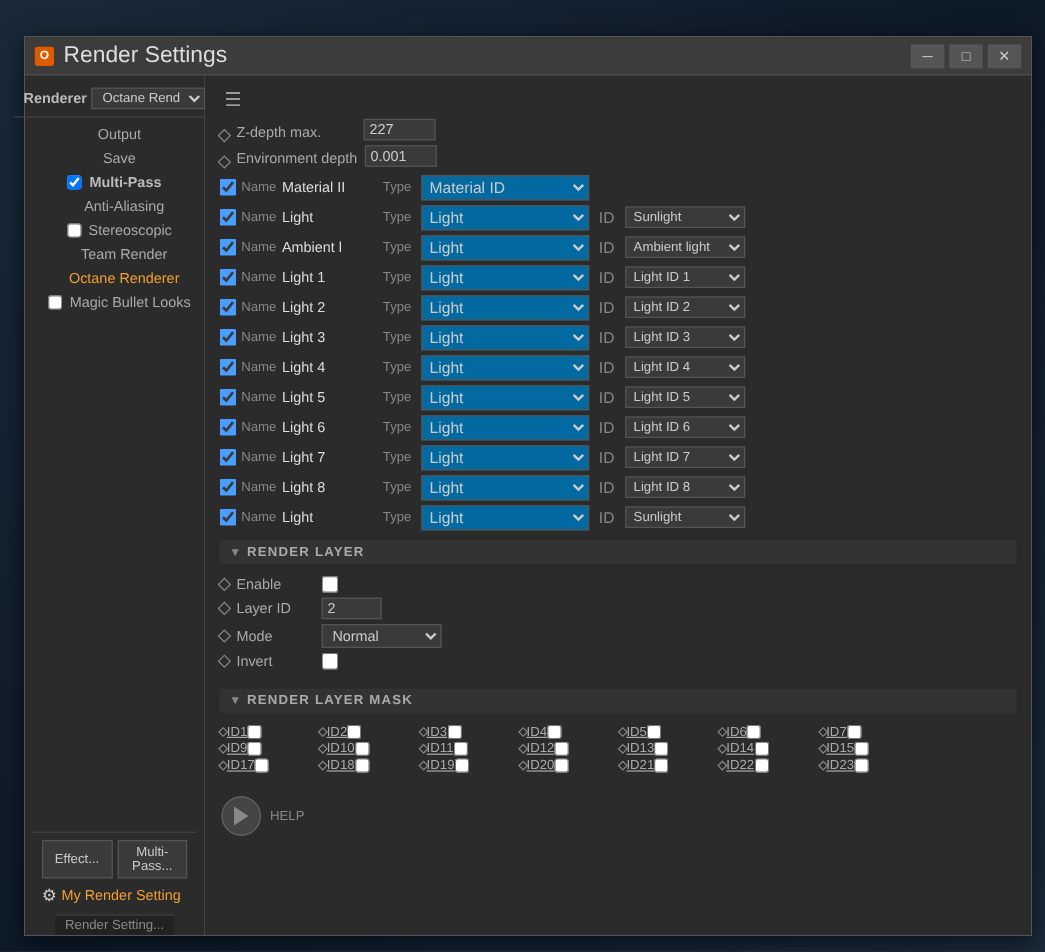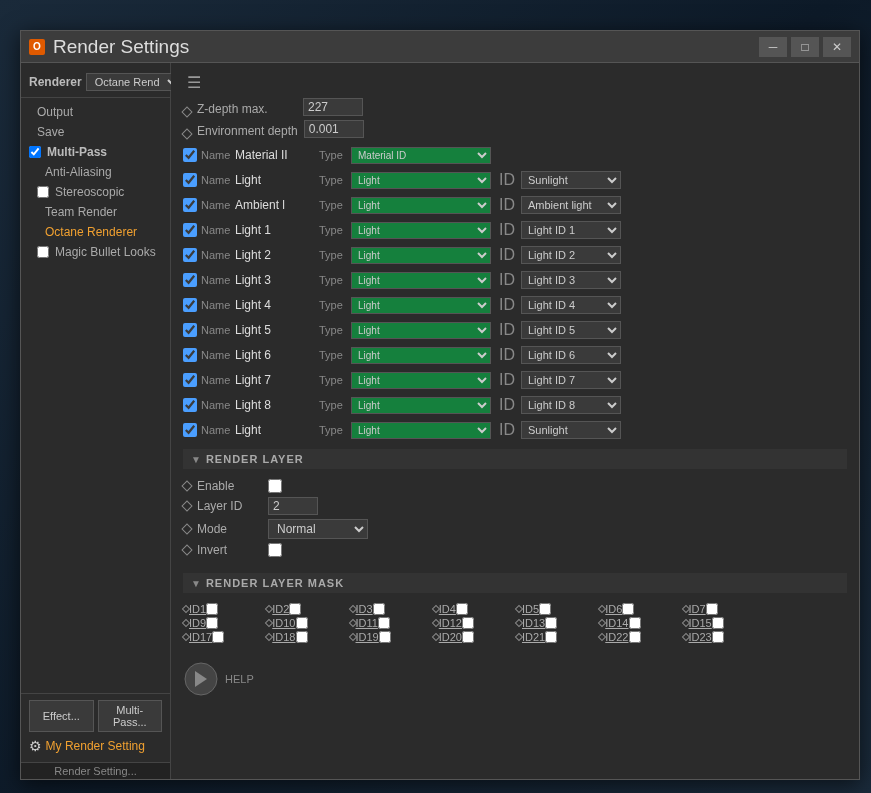--- a/index.html
+++ b/index.html
@@ -74,20 +74,21 @@
       display: flex;
       height: calc(100% - 32px);
     }
     .sidebar {
       width: 150px;
       background: #2b2b2b;
       border-right: 1px solid #444;
       display: flex;
       flex-direction: column;
       padding-top: 4px;
+      align-items: center;
     }
     .sidebar-top {
       padding: 6px 8px;
       border-bottom: 1px solid #444;
       margin-bottom: 4px;
     }
     .renderer-row {
       display: flex;
       align-items: center;
       gap: 4px;
@@ -211,28 +212,28 @@
       align-items: center;
       gap: 4px;
       margin-bottom: 3px;
       min-height: 22px;
     }
     .pass-cb { width: 14px; height: 14px; accent-color: #4a9eff; flex-shrink: 0; }
     .pass-name-label { color: #888; font-size: 11px; width: 30px; flex-shrink: 0; }
     .pass-name-val { color: #ddd; font-size: 12px; width: 80px; flex-shrink: 0; }
     .pass-type-label { color: #888; font-size: 11px; width: 28px; flex-shrink: 0; }
     .pass-type-select {
-      background: #15803d;
-      border: 1px solid #555;
-      color: #ccc;
-      font-size: 10px;
+      background: #0369a1;
+      border: 1px solid #555;
+      color: #ccc;
+      font-size: 13px;
       padding: 1px 2px;
       width: 140px;
     }
-    .pass-id-label { color: #888; font-size: 16px; width: 18px; flex-shrink: 0; margin-left: 4px; }
+    .pass-id-label { color: #888; font-size: 13px; width: 18px; flex-shrink: 0; margin-left: 4px; }
     .pass-id-select {
       background: #3a3a3a;
       border: 1px solid #555;
       color: #ccc;
       font-size: 11px;
       padding: 1px 2px;
       width: 100px;
     }
     
     .section-header {

